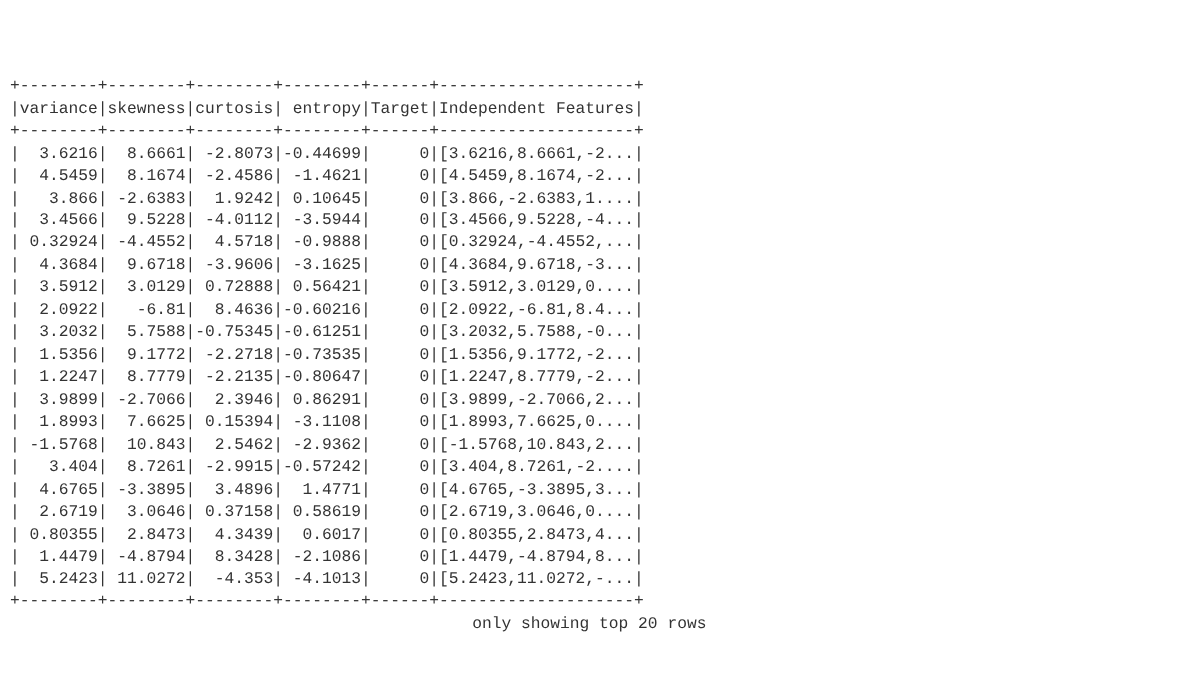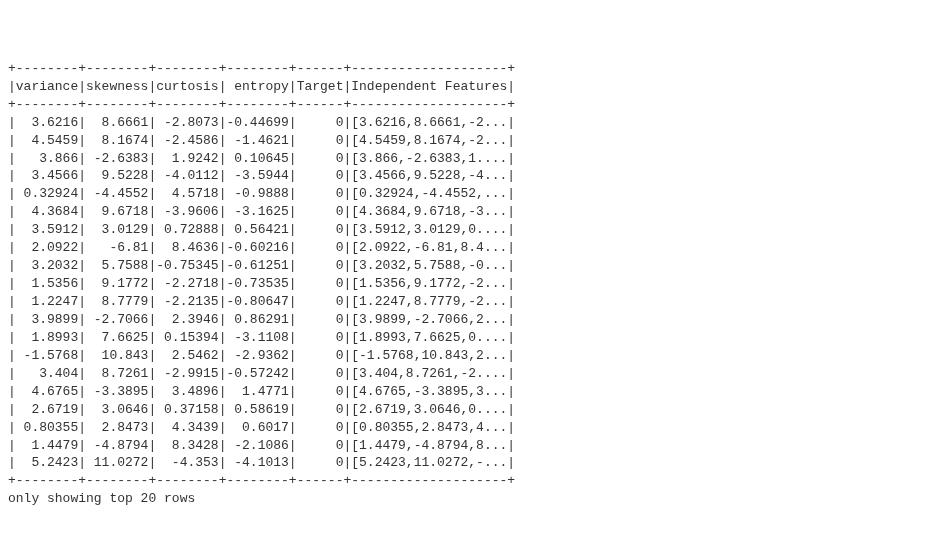--- a/index.html
+++ b/index.html
@@ -10,20 +10,21 @@
     font-size: 13px;
     line-height: 1.38;
     color: #333333;
     white-space: pre;
   }
   .tbl {
     display: inline-block;
   }
   .footer {
     margin-top: 0;
+    text-align: center;
   }
 </style>
 </head>
 <body>
 
 
 <div class="tbl" id="ascii-table"><div>+--------+--------+--------+--------+------+--------------------+</div><div>|variance|skewness|curtosis| entropy|Target|Independent Features|</div><div>+--------+--------+--------+--------+------+--------------------+</div><div>|  3.6216|  8.6661| -2.8073|-0.44699|     0|[3.6216,8.6661,-2...|</div><div>|  4.5459|  8.1674| -2.4586| -1.4621|     0|[4.5459,8.1674,-2...|</div><div>|   3.866| -2.6383|  1.9242| 0.10645|     0|[3.866,-2.6383,1....|</div><div>|  3.4566|  9.5228| -4.0112| -3.5944|     0|[3.4566,9.5228,-4...|</div><div>| 0.32924| -4.4552|  4.5718| -0.9888|     0|[0.32924,-4.4552,...|</div><div>|  4.3684|  9.6718| -3.9606| -3.1625|     0|[4.3684,9.6718,-3...|</div><div>|  3.5912|  3.0129| 0.72888| 0.56421|     0|[3.5912,3.0129,0....|</div><div>|  2.0922|   -6.81|  8.4636|-0.60216|     0|[2.0922,-6.81,8.4...|</div><div>|  3.2032|  5.7588|-0.75345|-0.61251|     0|[3.2032,5.7588,-0...|</div><div>|  1.5356|  9.1772| -2.2718|-0.73535|     0|[1.5356,9.1772,-2...|</div><div>|  1.2247|  8.7779| -2.2135|-0.80647|     0|[1.2247,8.7779,-2...|</div><div>|  3.9899| -2.7066|  2.3946| 0.86291|     0|[3.9899,-2.7066,2...|</div><div>|  1.8993|  7.6625| 0.15394| -3.1108|     0|[1.8993,7.6625,0....|</div><div>| -1.5768|  10.843|  2.5462| -2.9362|     0|[-1.5768,10.843,2...|</div><div>|   3.404|  8.7261| -2.9915|-0.57242|     0|[3.404,8.7261,-2....|</div><div>|  4.6765| -3.3895|  3.4896|  1.4771|     0|[4.6765,-3.3895,3...|</div><div>|  2.6719|  3.0646| 0.37158| 0.58619|     0|[2.6719,3.0646,0....|</div><div>| 0.80355|  2.8473|  4.3439|  0.6017|     0|[0.80355,2.8473,4...|</div><div>|  1.4479| -4.8794|  8.3428| -2.1086|     0|[1.4479,-4.8794,8...|</div><div>|  5.2423| 11.0272|  -4.353| -4.1013|     0|[5.2423,11.0272,-...|</div><div>+--------+--------+--------+--------+------+--------------------+</div></div>
 <div class="footer">only showing top 20 rows</div>
 
 

